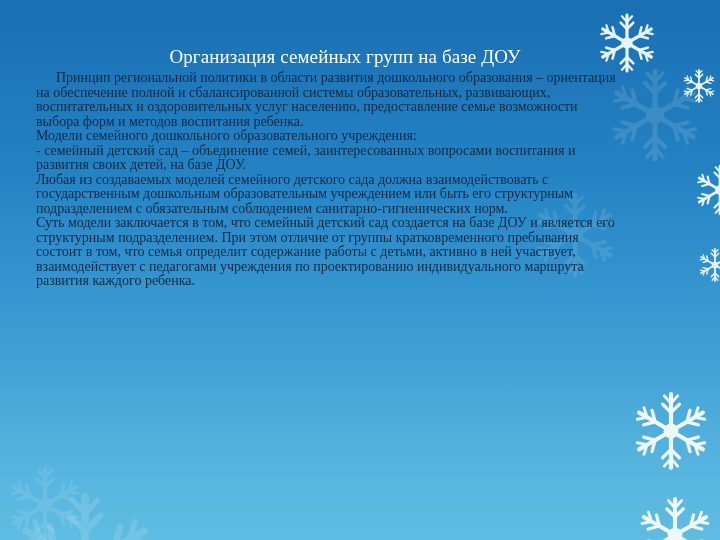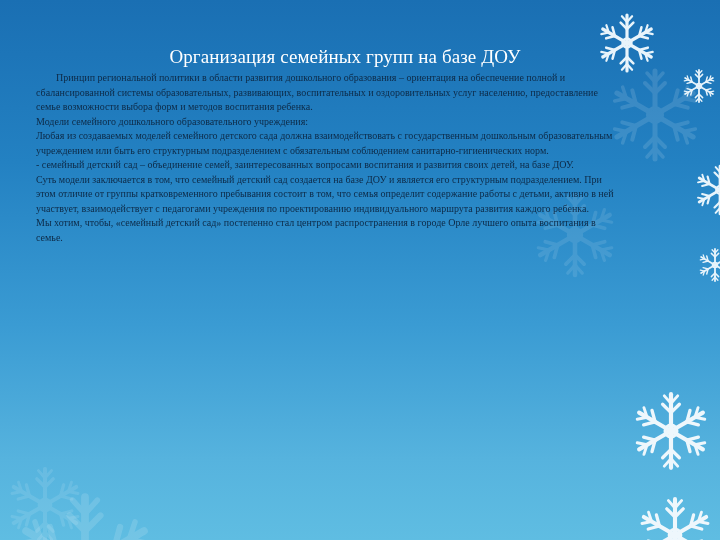--- a/index.html
+++ b/index.html
@@ -10,21 +10,21 @@
     }
     .slide { position: absolute; inset: 0; padding-left: 44px; }
     .title {
       position: absolute; left: 0; top: 46px; width: 690px; text-align: center;
       color: #ffffff; font-family: "Liberation Serif", "DejaVu Serif", serif;
       font-size: 19px; letter-spacing: 0.1px;
     }
     .body-text {
       position: absolute; left: 36px; top: 71px; width: 584px;
       color: #0d2a47; font-family: "Liberation Serif", "DejaVu Serif", serif;
-      font-size: 10px; line-height: 14.5px;
+      font-size: 14px; line-height: 14.5px;
     }
     .body-text p { margin: 0; }
     .body-text p.indent { text-indent: 20px; }
     .flake { position: absolute; }
     .flake svg { display: block; }
   </style>
 </head>
 <body>
 
 <svg width="0" height="0" style="position:absolute">
@@ -120,18 +120,17 @@
           <use href="#snowflake"></use>
         </g>
       </svg>
   </div>
 
   <div class="title">Организация семейных групп на базе ДОУ</div>
 
   <div class="body-text">
     <p class="indent">Принцип региональной политики в области развития дошкольного образования – ориентация на обеспечение полной и сбалансированной системы образовательных, развивающих, воспитательных и оздоровительных услуг населению, предоставление семье возможности выбора форм и методов воспитания ребенка.</p>
     <p>Модели семейного дошкольного образовательного учреждения:</p>
+    <p>- семейный детский сад – объединение семей, заинтересованных вопросами воспитания и развития своих детей, на базе ДОУ.</p>
     <p>Любая из создаваемых моделей семейного детского сада должна взаимодействовать с государственным дошкольным образовательным учреждением или быть его структурным подразделением с обязательным соблюдением санитарно-гигиенических норм.</p>
-    <p>- семейный детский сад – объединение семей, заинтересованных вопросами воспитания и развития своих детей, на базе ДОУ.</p>
     <p>Суть модели заключается в том, что семейный детский сад создается на базе ДОУ и является его структурным подразделением. При этом отличие от группы кратковременного пребывания состоит в том, что семья определит содержание работы с детьми, активно в ней участвует, взаимодействует с педагогами учреждения по проектированию индивидуального маршрута развития каждого ребенка.</p>
-    <p>Мы хотим, чтобы, «семейный детский сад» постепенно стал центром распространения в городе Орле лучшего опыта воспитания в семье.</p>
   </div>
 </div>
 
 </body></html>

